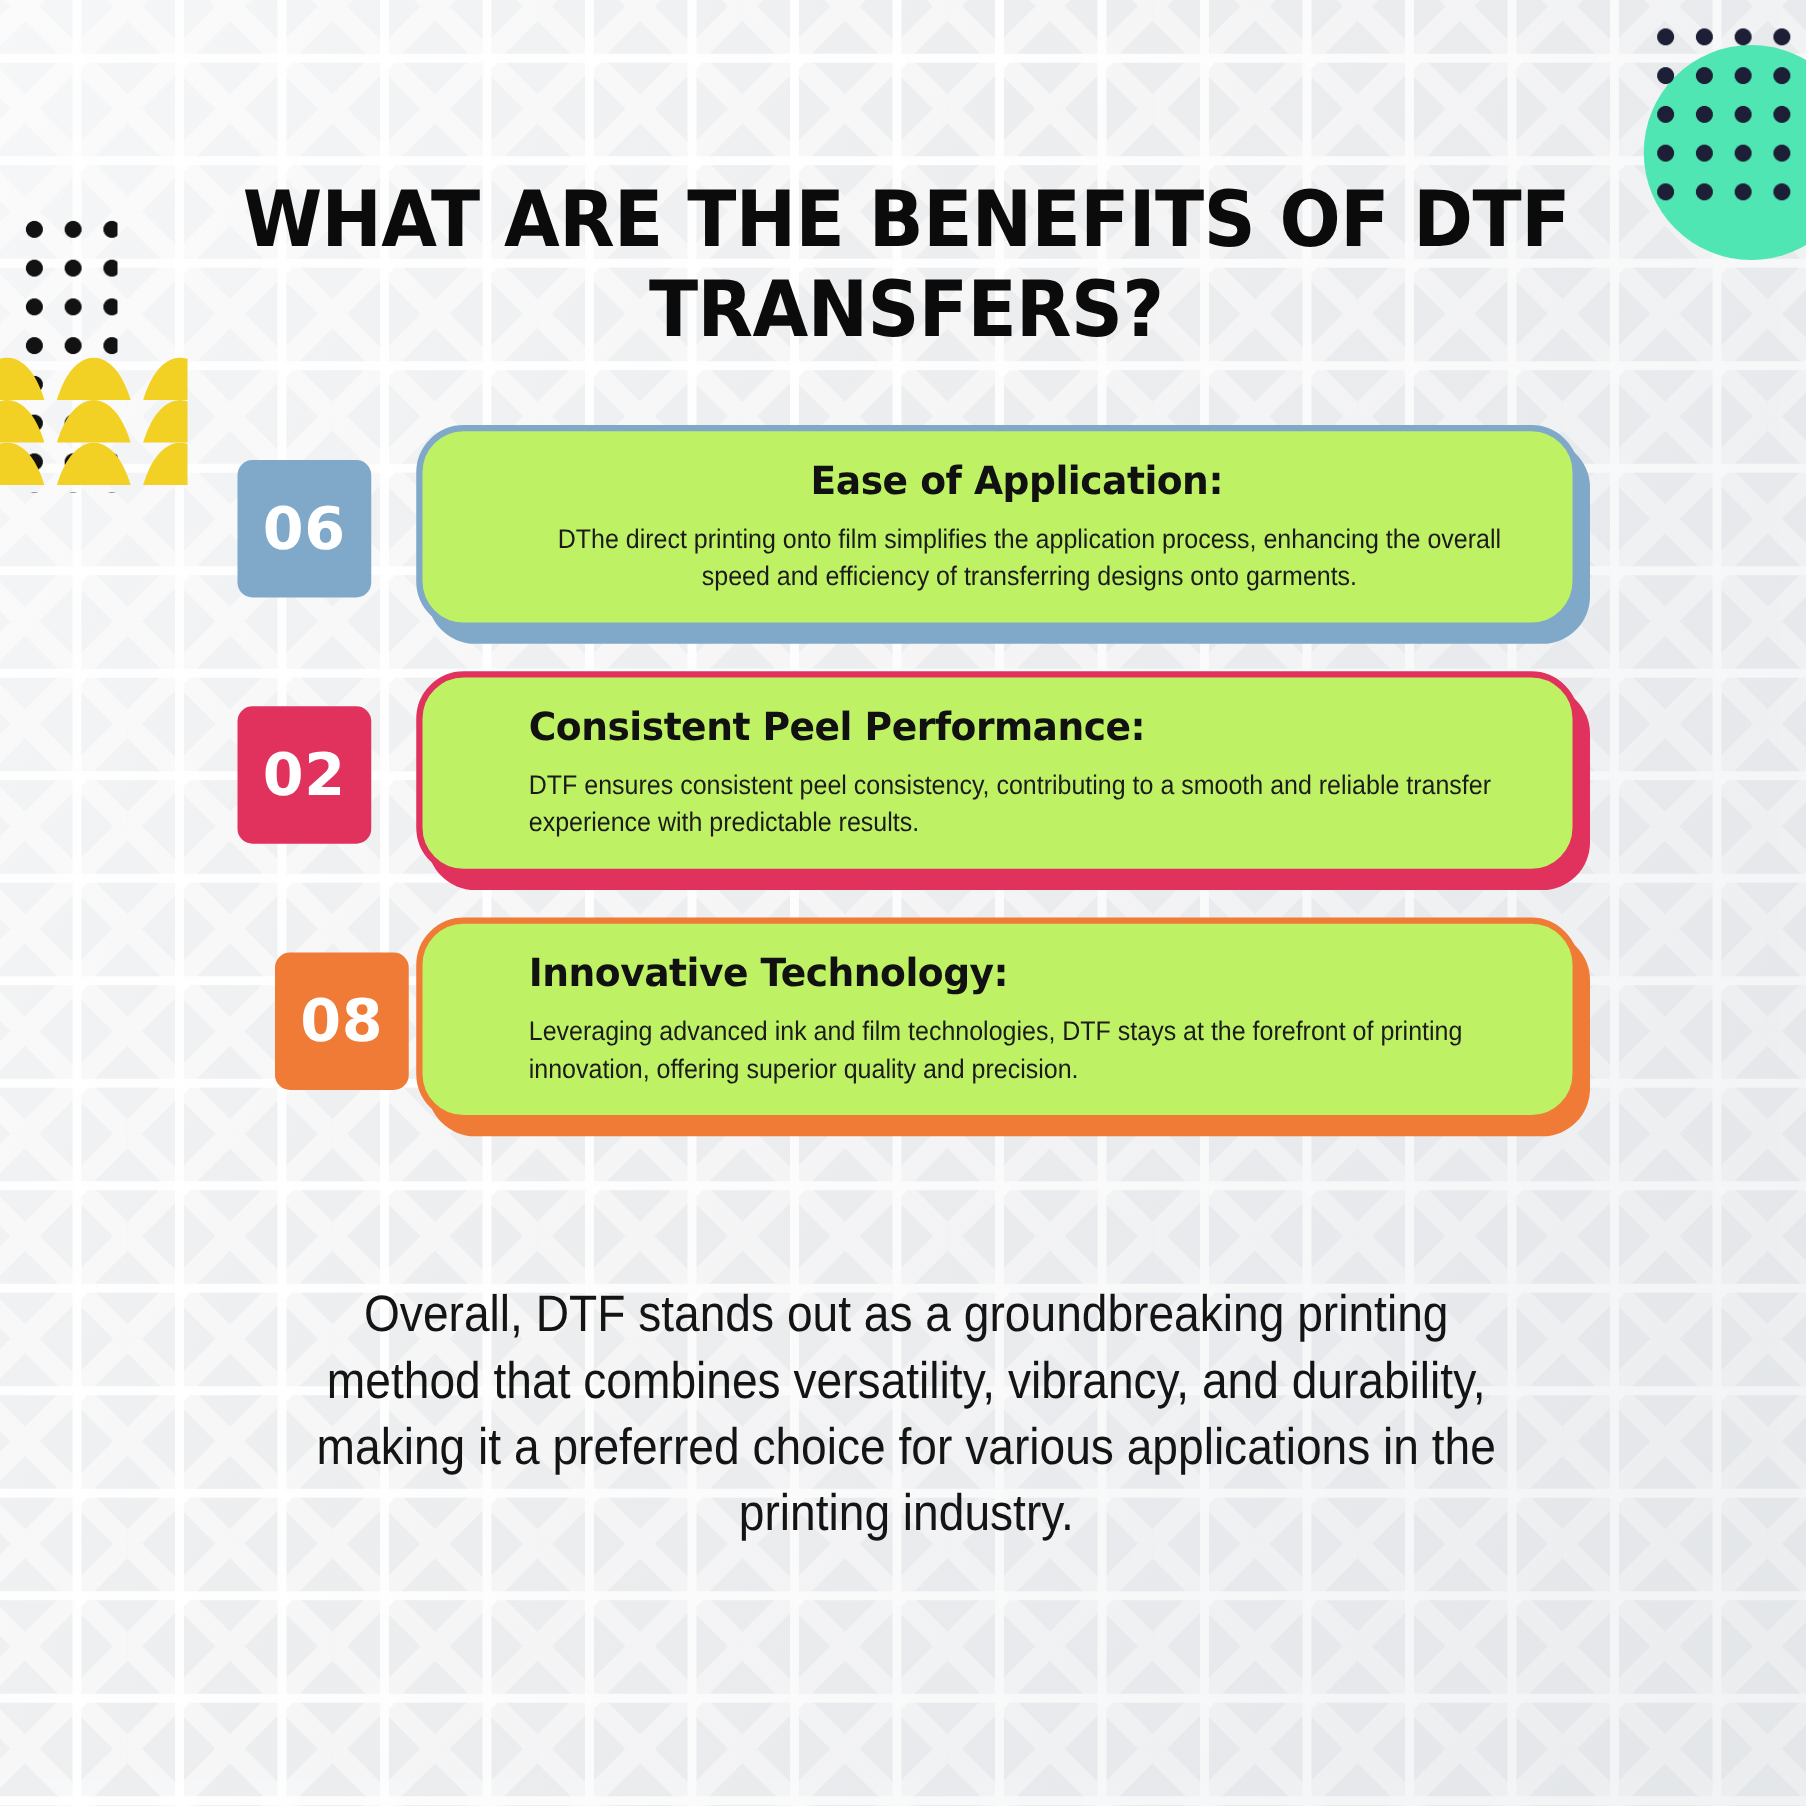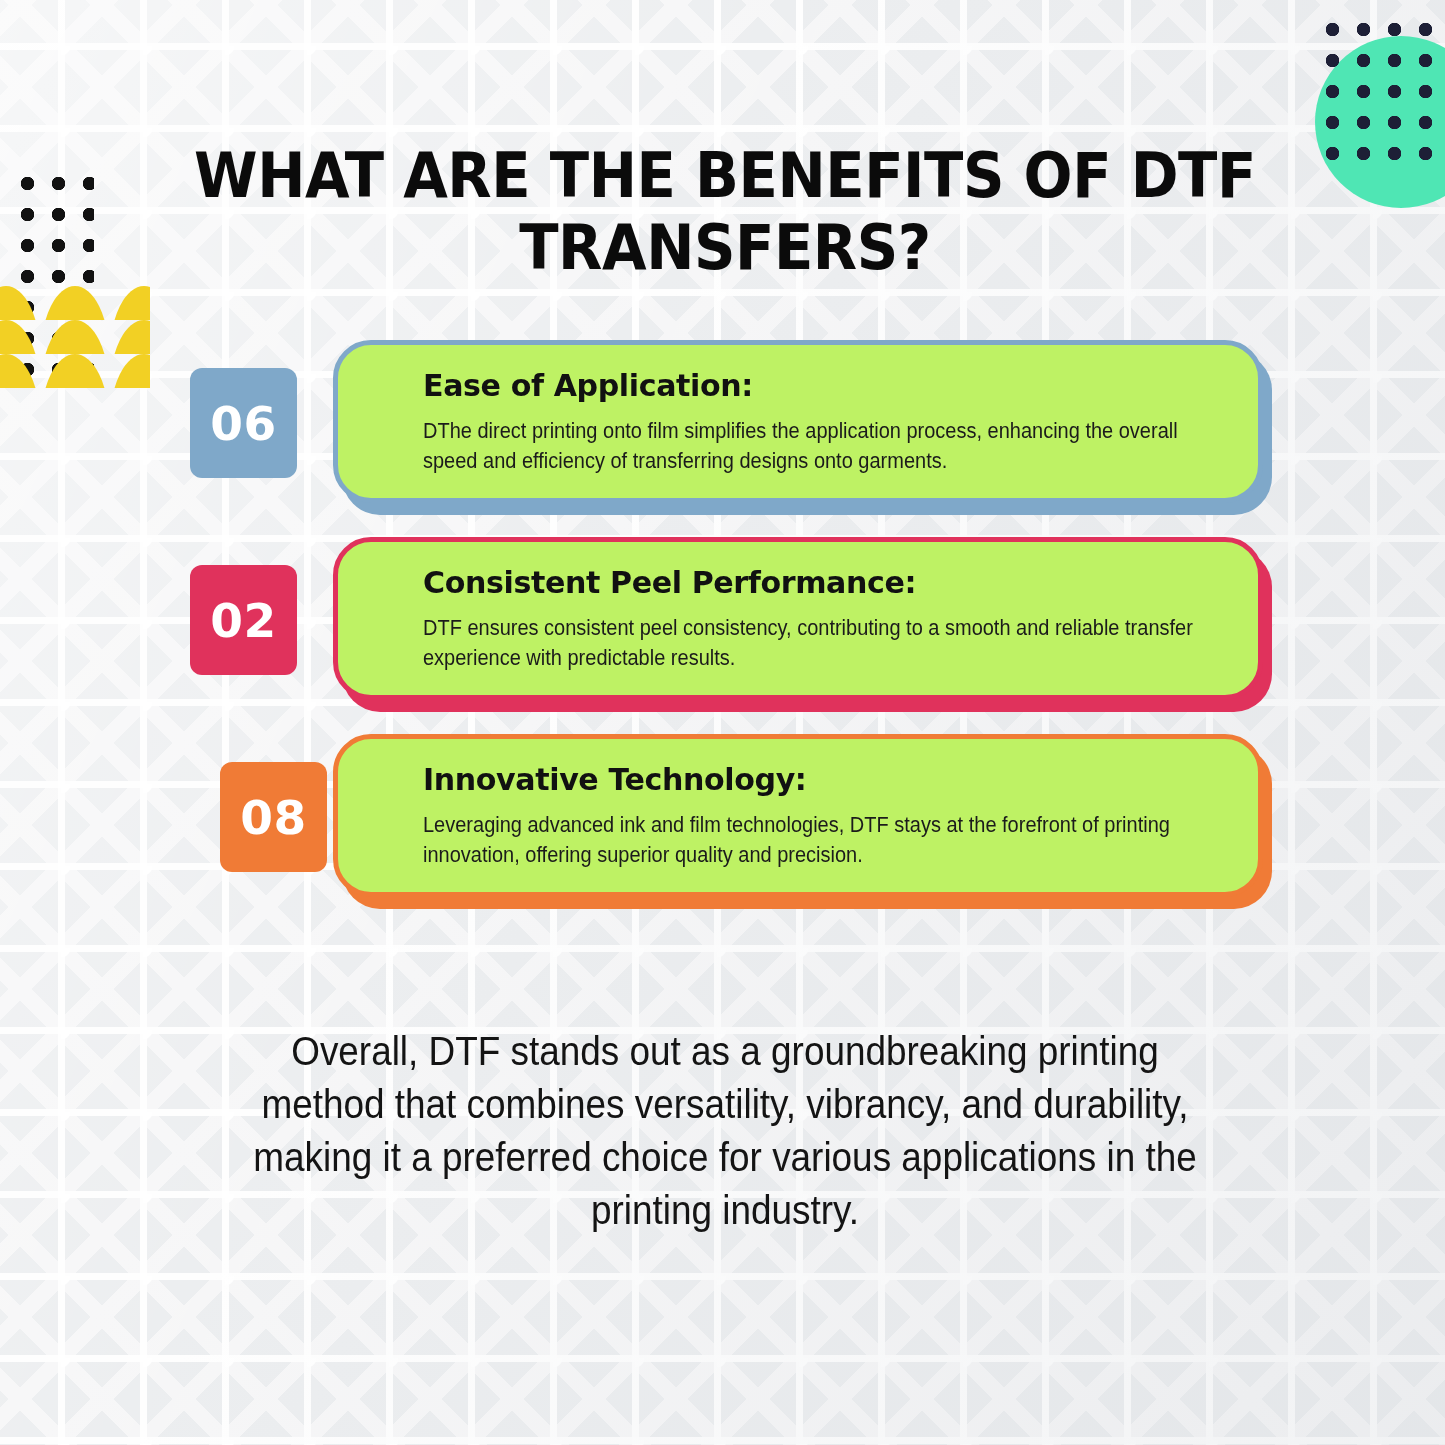--- a/index.html
+++ b/index.html
@@ -102,21 +102,21 @@
 
   
   #cards{ position:absolute; left:0; top:0; width:1445px; }
 
   .card-row{
     position:absolute;
     left:190px;
     width:1075px;
     height:175px;
   }
-  .card-row.r0{ top:340px; }
+  .card-row.r0{ top:340px;text-align:center; }
   .card-row.r1{ top:537px; }
   .card-row.r2{ top:734px; }
 
   .badge{
     position:absolute;
     left:0; top:28px;
     width:107px; height:110px;
     border-radius:12px;
     display:flex; align-items:center; justify-content:center;
     color:#ffffff;

